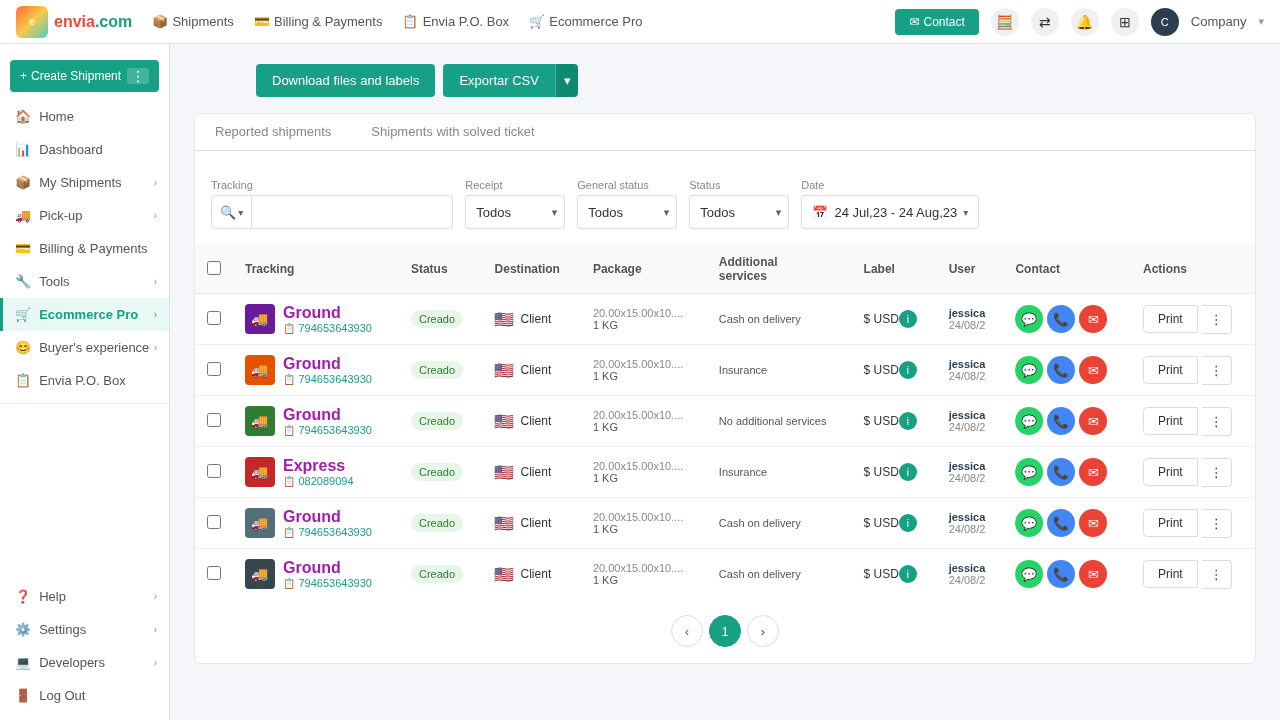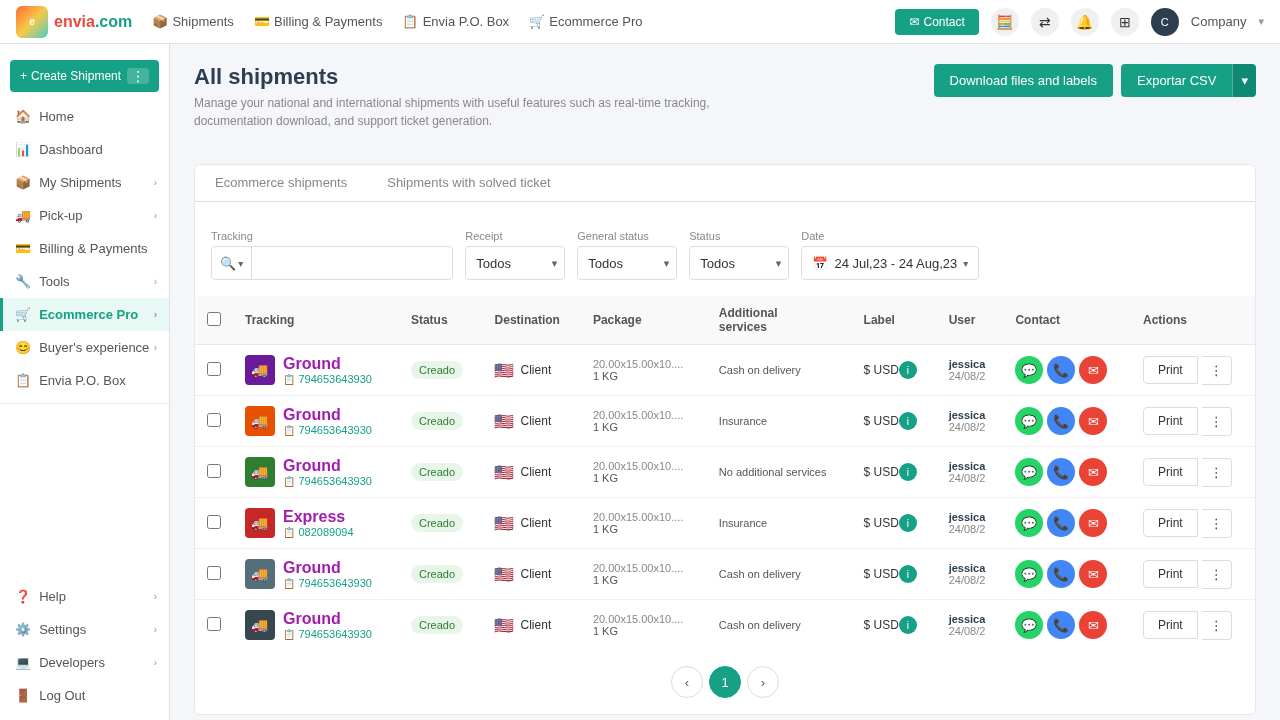--- a/index.html
+++ b/index.html
@@ -343,38 +343,34 @@
         <div class="item-left">
             <span>🚪</span>
             <span>Log Out</span>
           </div>
       </div>
     </div>
   </aside>
 
   <main class="main">
     <div style="display:flex;justify-content:space-between;align-items:flex-start;margin-bottom:16px;">
-      <div>
-        <h1 class="page-title">All shipments</h1>
-        <p class="page-desc">Manage your national and international shipments with useful features such as real-time tracking, documentation download, and support ticket generation.</p>
-      </div>
       <div style="display:flex;gap:8px;align-items:center;flex-shrink:0;margin-left:16px;padding-left:46px;">
         <button class="action-btn-primary">Download files and labels</button>
         <div class="btn-group">
           <button class="btn-group-main">Exportar CSV</button>
           <button class="btn-group-arrow">▾</button>
         </div>
       </div>
     </div>
 
     <div class="content-card">
 
       <div class="tabs">
         <div class="tab">
-          <span>Ecommerce shipments</span>
+          <span>Reported shipments</span>
         </div>
         <div class="tab">
           <span>Shipments with solved ticket</span>
         </div>
       </div>
 
       <div style="padding:12px 16px 0;">
 
         <div class="filters">
           <div class="filter-group">

